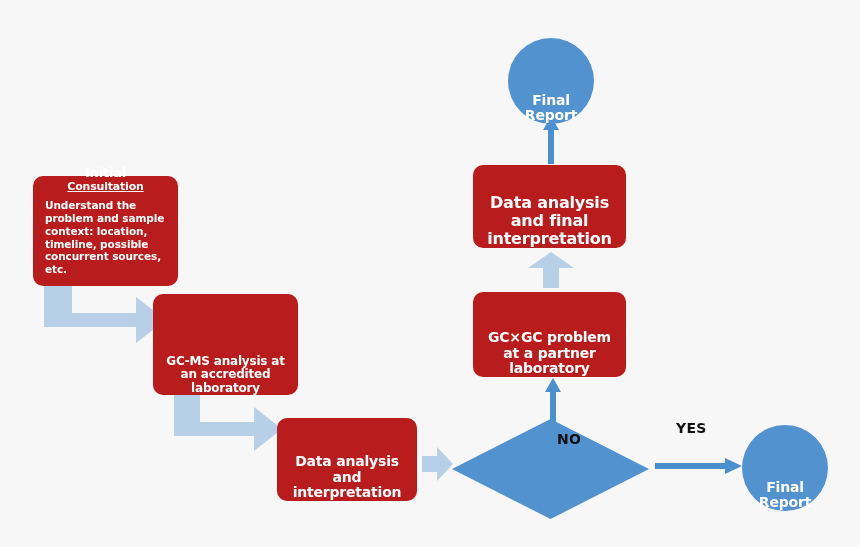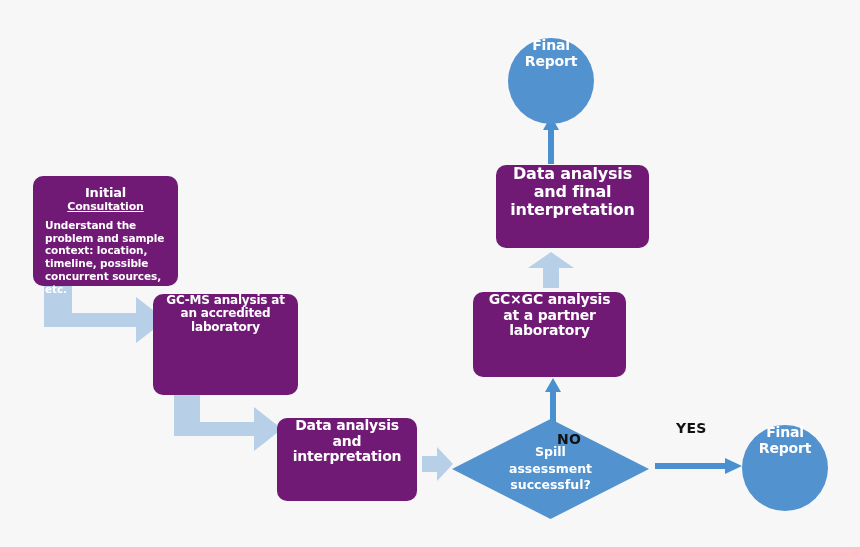--- a/index.html
+++ b/index.html
@@ -14,29 +14,29 @@
     background: #f7f7f7;
     font-family: "DejaVu Sans", sans-serif;
     overflow: hidden;
   }
   .node {
     position: absolute;
     box-sizing: border-box;
     display: flex;
     flex-direction: column;
     align-items: center;
-    justify-content: flex-start;
+    justify-content: flex-end;
     text-align: center;
     color: #ffffff;
     font-weight: bold;
     line-height: 1.12;
     letter-spacing: -0.2px;
   }
   .box {
-    background: #701a75;
+    background: #b91c1c;
     border-radius: 10px;
   }
   .circle {
     background: #5292cf;
     border-radius: 50%;
   }
   .diamond-wrap {
     position: absolute;
     display: flex;
     align-items: center;
@@ -139,32 +139,31 @@
   <div class="node box" style="left:153px; top:294px; width:145px; height:101px; font-size:12px; padding:0 9px;">
     <span>GC-MS analysis at an accredited laboratory</span>
   </div>
 
   <div class="node box" style="left:277px; top:418px; width:140px; height:83px; font-size:14px; padding:0 8px;">
     <span>Data analysis and interpretation</span>
   </div>
 
   <div class="diamond-wrap" style="left:452px; top:419px; width:197px; height:100px;">
     <div class="diamond-shape"></div>
-    <span class="diamond-label" style="width:110px;">Spill assessment successful?</span>
   </div>
 
   <div class="node circle" style="left:742px; top:425px; width:86px; height:86px; font-size:14px;">
     <span style="width:70px;">Final Report</span>
   </div>
 
   <div class="node box" style="left:473px; top:292px; width:153px; height:85px; font-size:14px; padding:0 6px;">
-    <span>GC×GC analysis at a partner laboratory</span>
+    <span>GC×GC problem at a partner laboratory</span>
   </div>
 
-  <div class="node box" style="left:496px; top:165px; width:153px; height:83px; font-size:16px; padding:0 5px;">
+  <div class="node box" style="left:473px; top:165px; width:153px; height:83px; font-size:16px; padding:0 5px;">
     <span>Data analysis and final interpretation</span>
   </div>
 
   <div class="node circle" style="left:508px; top:38px; width:86px; height:86px; font-size:14px;">
     <span style="width:70px;">Final Report</span>
   </div>
 
   <div class="edge-label" style="left:557px; top:391px;margin-top:40px;">NO</div>
 
   <div class="edge-label" style="left:676px; top:420px;">YES</div>

